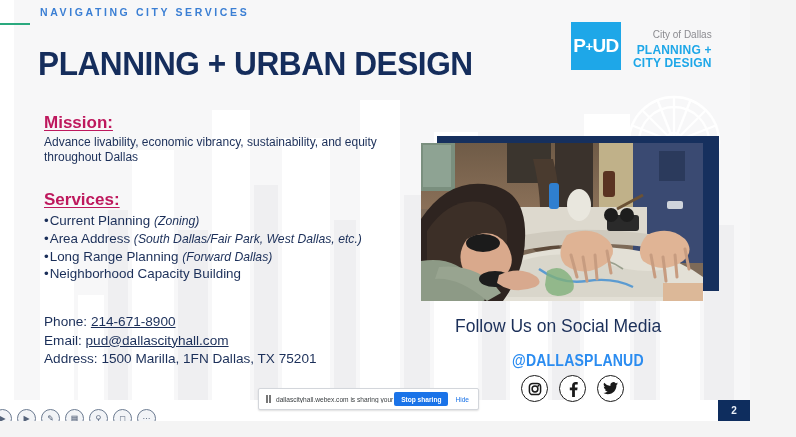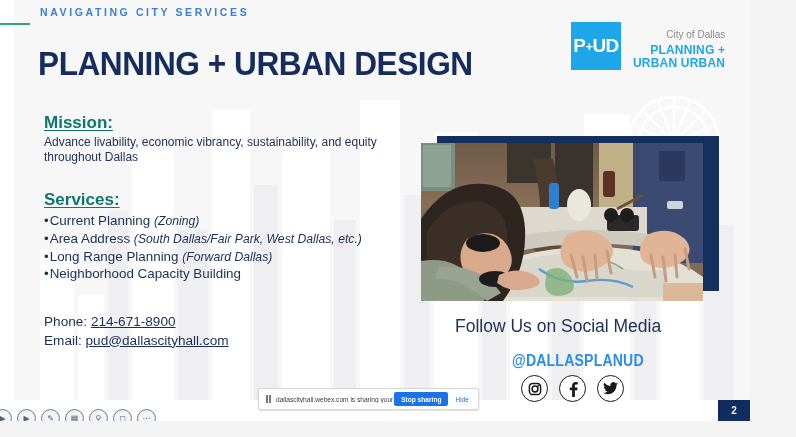--- a/index.html
+++ b/index.html
@@ -134,21 +134,21 @@
     line-height: 1.07;
     font-weight: bold;
   }
 
   
   .body-col { position: absolute; left: 44px; }
 
   .sec-head {
     font-size: 17px;
     font-weight: bold;
-    color: #0f766e;
+    color: #be185d;
     text-decoration: underline;
     text-underline-offset: 2px;
     margin: 0 0 2px 0;
   }
   .sec-body {
     font-size: 12px;
     color: #1b2f59;
     line-height: 1.28;
     margin: 0;
   }
@@ -398,21 +398,21 @@
 
     <div class="logo">
       <div class="logo-mark">
         <span>P</span>
           <sup>+</sup>
           <span>UD</span>
       </div>
       <div class="logo-text">
         <div class="logo-city">City of Dallas</div>
         <div class="logo-l1">PLANNING +</div>
-        <div class="logo-l2">URBAN URBAN</div>
+        <div class="logo-l2">CITY DESIGN</div>
       </div>
     </div>
 
     <div class="body-col" id="mission">
       <div class="sec-head">Mission:</div>
       <p class="sec-body">Advance livability, economic vibrancy, sustainability, and equity throughout Dallas</p>
     </div>
 
     <div class="body-col" id="services">
       <div class="sec-head">Services:</div>
@@ -420,20 +420,21 @@
         <li><span>Current Planning </span><i>(Zoning)</i></li>
         <li><span>Area Address </span><i>(South Dallas/Fair Park, West Dallas, etc.)</i></li>
         <li><span>Long Range Planning </span><i>(Forward Dallas)</i></li>
         <li><span>Neighborhood Capacity Building</span><i></i></li>
       </ul>
     </div>
 
     <div class="body-col" id="contact">
       <div class="contact-line"><span>Phone: </span><u>214-671-8900</u></div>
       <div class="contact-line"><span>Email: </span><u>pud@dallascityhall.com</u></div>
+      <div class="contact-line"><span>Address: </span><span>1500 Marilla, 1FN Dallas, TX 75201</span></div>
     </div>
 
     <div class="photo-frame"></div>
     <div class="photo">
       <svg width="282" height="158" viewBox="0 0 282 158">
         <defs>
           <linearGradient id="flr" x1="0" y1="0" x2="0" y2="1">
             <stop offset="0" stop-color="#6f5b47"></stop>
               <stop offset="1" stop-color="#8a7058"></stop>
           </linearGradient>

